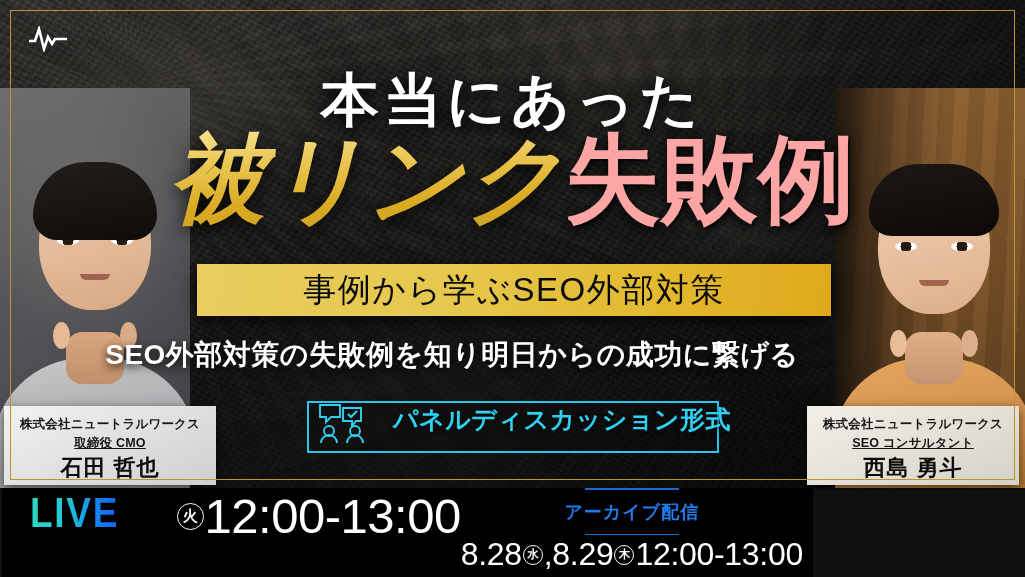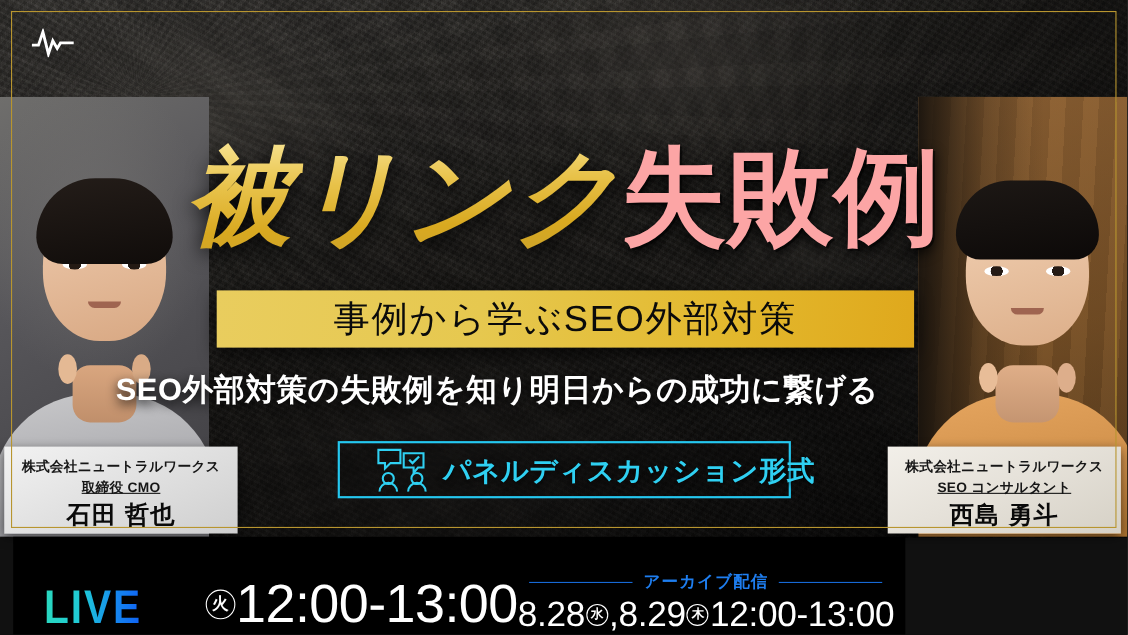--- a/index.html
+++ b/index.html
@@ -160,21 +160,21 @@
   .lead {
     position:absolute; left:0; top:336px; width:904px; text-align:center; z-index:23;
     color:#fff; font-size:28px; font-weight:bold; letter-spacing:.5px;
     text-shadow:0 3px 10px rgba(0,0,0,.95);
   }
 
   
   .panel-badge {
     position:absolute; left:307px; top:401px; width:412px; height:52px; z-index:24;
     border:2px solid #25c7ef;
-    display:flex; align-items:center; padding-left:32px;
+    display:flex; align-items:flex-start; gap:14px; padding-left:8px;
     background:rgba(10,10,10,.30);
   }
   .panel-icon { width:62px; height:40px; flex:none; }
   .panel-badge span {
     color:#2fd0f2; font-size:25px; font-weight:bold; letter-spacing:.5px; white-space:nowrap;
     text-shadow:0 2px 6px rgba(0,0,0,.8);
   }
 
   
   .plate {
@@ -184,23 +184,23 @@
     box-shadow:0 3px 10px rgba(0,0,0,.6);
   }
   .plate-left  { left:4px;  background:linear-gradient(155deg,#f2f2f2 0%, #e2e2e2 45%, #cfcfcf 100%); }
   .plate-right { right:6px; background:linear-gradient(155deg,#f2efe9 0%, #e6e2da 45%, #d6d1c6 100%); }
   .plate-company { color:#161616; font-size:12.5px; font-weight:bold; letter-spacing:.2px; line-height:1.5; white-space:nowrap; }
   .plate-role    { color:#161616; font-size:12.5px; font-weight:bold; letter-spacing:.2px; line-height:1.5; white-space:nowrap;text-decoration:underline; }
   .plate-name    { color:#0a0a0a; font-size:22px; font-weight:bold; letter-spacing:1px; margin-top:1px; white-space:nowrap;text-align:center; }
 
   
   .bottom-bar {
-    position:absolute; left:12px; bottom:0; width:811px; height:89px;
+    position:absolute; left:2px; bottom:0; width:811px; height:89px;
     background:#000; z-index:28;
-    display:flex; align-items:flex-end;
+    display:flex; align-items:flex-start;
   }
   .live-word {
     margin-left:28px; font-size:43px; font-weight:bold; letter-spacing:2px;
     font-family:"Liberation Sans Narrow","Liberation Sans",sans-serif;
     background:linear-gradient(95deg,#2ad9bd 0%, #1fc9d8 40%, #1587ef 72%, #0f5ef5 100%);
     -webkit-background-clip:text; background-clip:text; color:transparent;
     transform:scaleX(.86); transform-origin:left center;
   }
   .vdiv { width:1px; height:48px; background:#5a5a5a; margin-left:16px; }
   .live-date {
@@ -208,22 +208,23 @@
     letter-spacing:-.5px; white-space:nowrap; display:flex; align-items:center;
   }
   .dow {
     display:inline-flex; align-items:center; justify-content:center;
     width:27px; height:27px; border:1.6px solid #fff; border-radius:50%;
     font-size:15px; font-weight:bold; margin:0 1px; flex:none;
   }
   .archive { margin-left:auto; margin-right:16px; text-align:center; }
   .archive-head {
     display:flex; align-items:center; justify-content:center; gap:10px;
-    color:#1e7ef0; font-size:15px; font-weight:bold; letter-spacing:1px;
+    color:#1e7ef0; font-size:18px; font-weight:bold; letter-spacing:1px;
     margin-bottom:1px;
+    flex-direction:column;
   }
   .archive-line { width:94px; height:1.5px; background:#1769d6; }
   .archive-dates {
     color:#fff; font-size:32px; font-weight:500; letter-spacing:-.3px;
     white-space:nowrap; display:flex; align-items:center; justify-content:center;
   }
   .archive-dates .dow { width:20px; height:20px; font-size:11.5px; border-width:1.3px; }
 </style>
 </head>
 <body>
@@ -270,20 +271,21 @@
   </div>
 
   <div class="gold-frame"></div>
 
   <div class="logo">
     <svg class="logo-mark" viewBox="0 0 40 26">
       <polyline points="1,15 7,15 11,3 16,23 20,11 24,18 27,13 32,13 39,13" fill="none" stroke="#ffffff" stroke-width="2.6" stroke-linejoin="miter" stroke-linecap="butt"></polyline>
     </svg>
   </div>
 
+  <div class="heading head-1">本当にあった</div>
   <div class="heading head-2">
     <span class="gold">被リンク</span><span class="white">失敗例</span>
   </div>
 
   <div class="gold-banner">
     <span>事例から学ぶSEO外部対策</span>
   </div>
 
   <div class="lead">SEO外部対策の失敗例を知り明日からの成功に繋げる</div>
 

